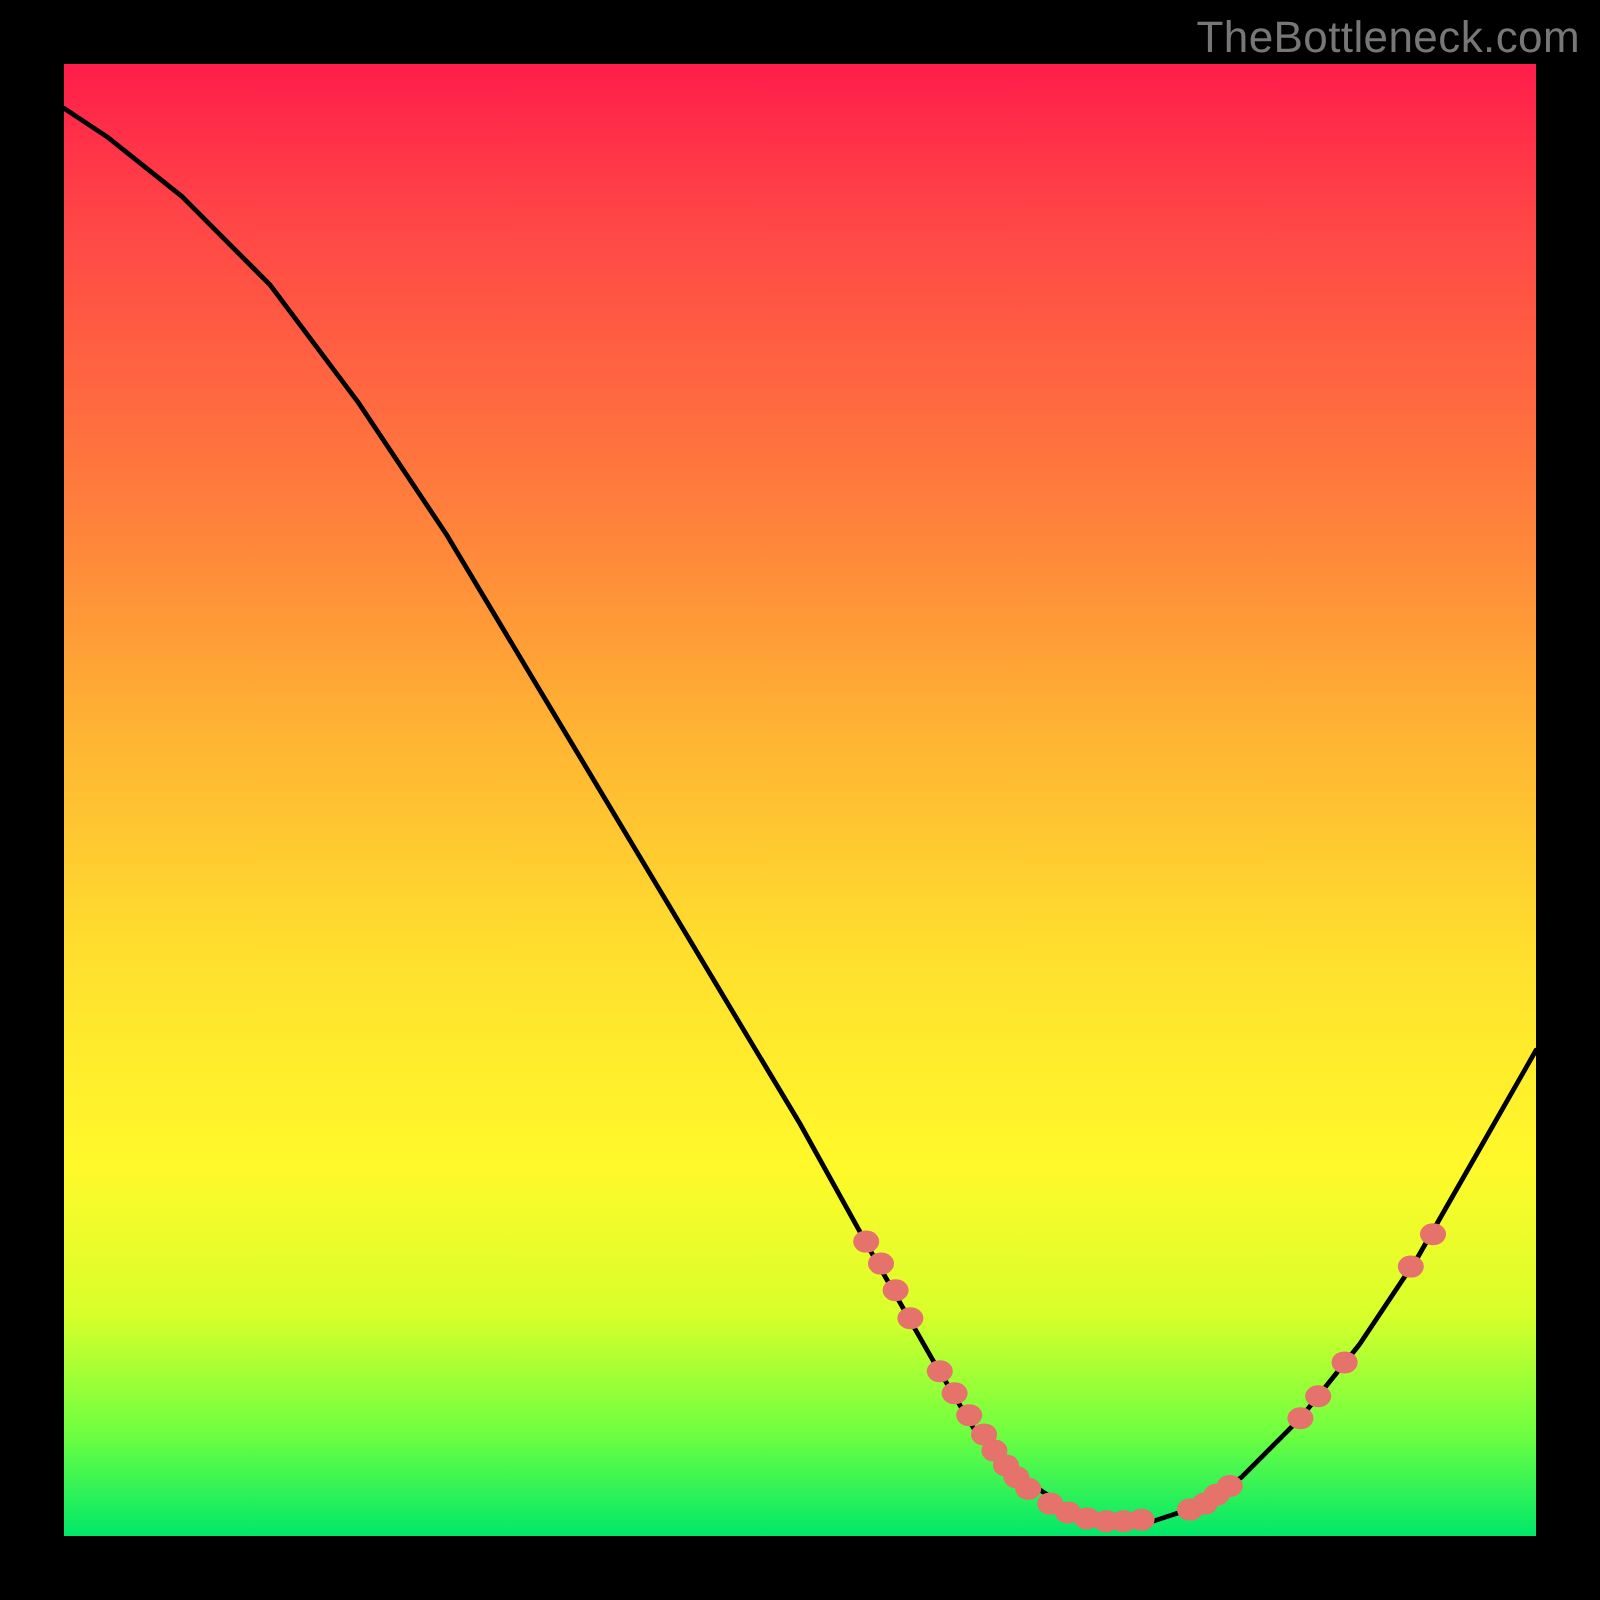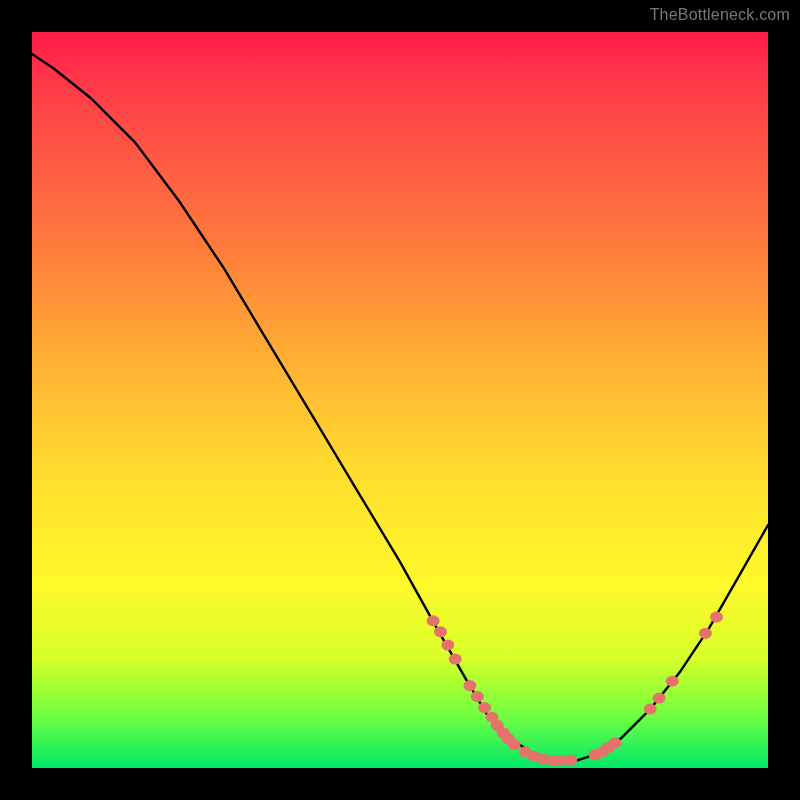--- a/index.html
+++ b/index.html
@@ -35,21 +35,21 @@
       #fff92a 75%,
       #d7ff2a 85%,
       #6fff40 93%,
       #00e86a 100%);
   }
   .watermark {
     position: absolute;
     top: 6px;
     right: 10px;
     color: #777;
-    font-size: 16px;
+    font-size: 22px;
     font-weight: 500;
     letter-spacing: 0.2px;
     user-select: none;
   }
   svg.curve {
     position: absolute;
     left: 0;
     top: 0;
     width: 736px;
     height: 736px;

